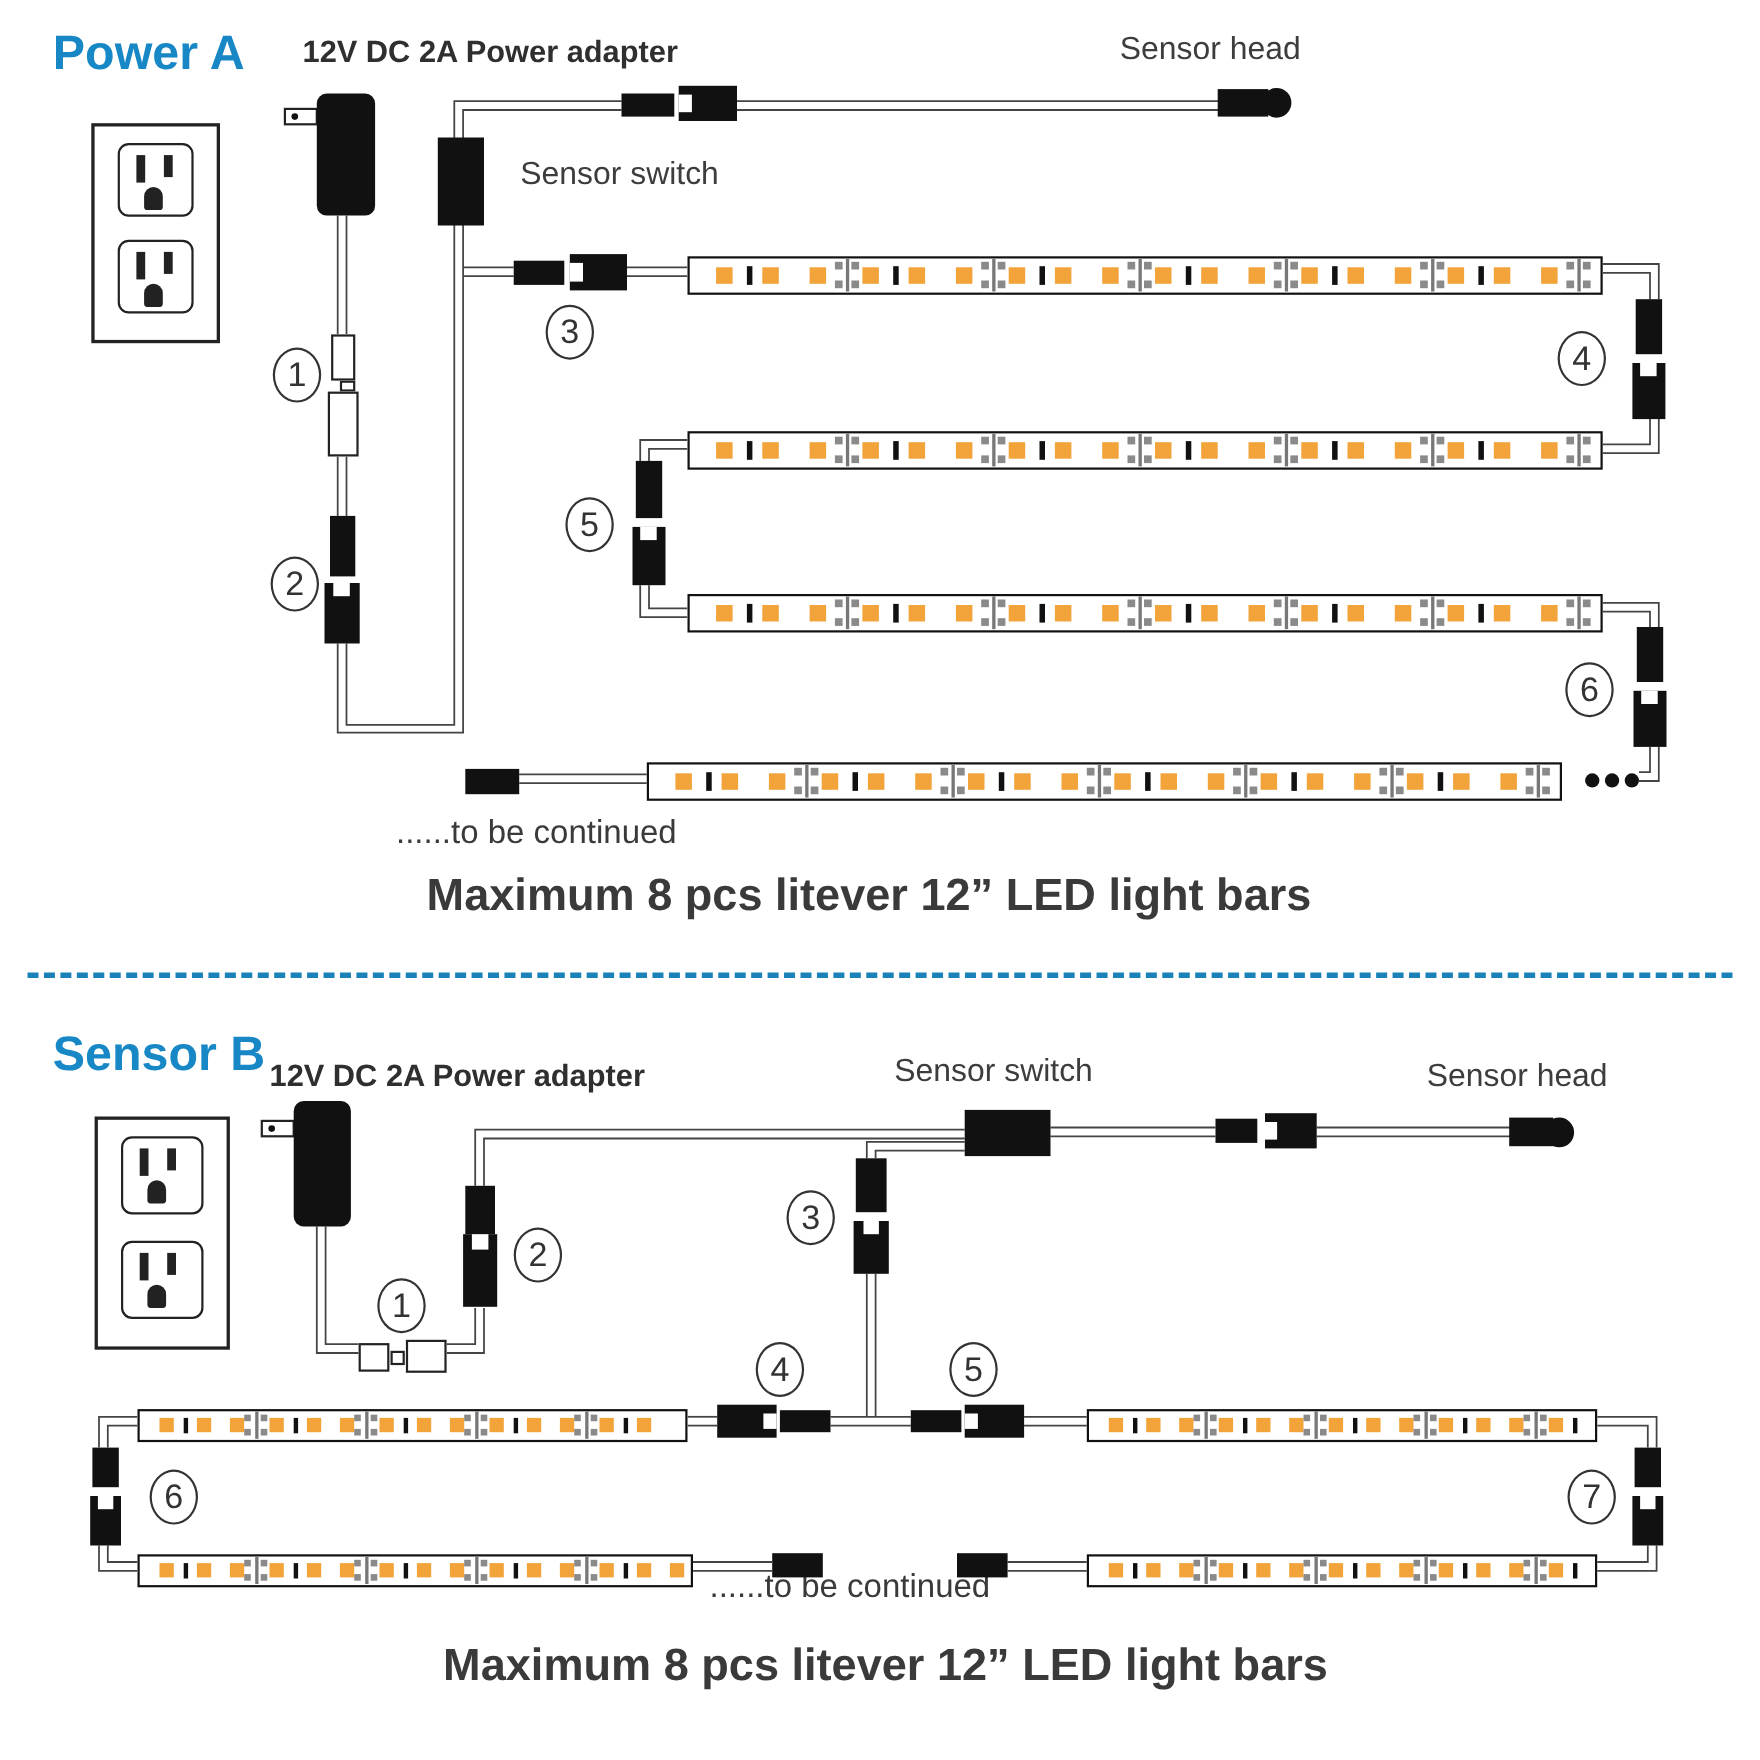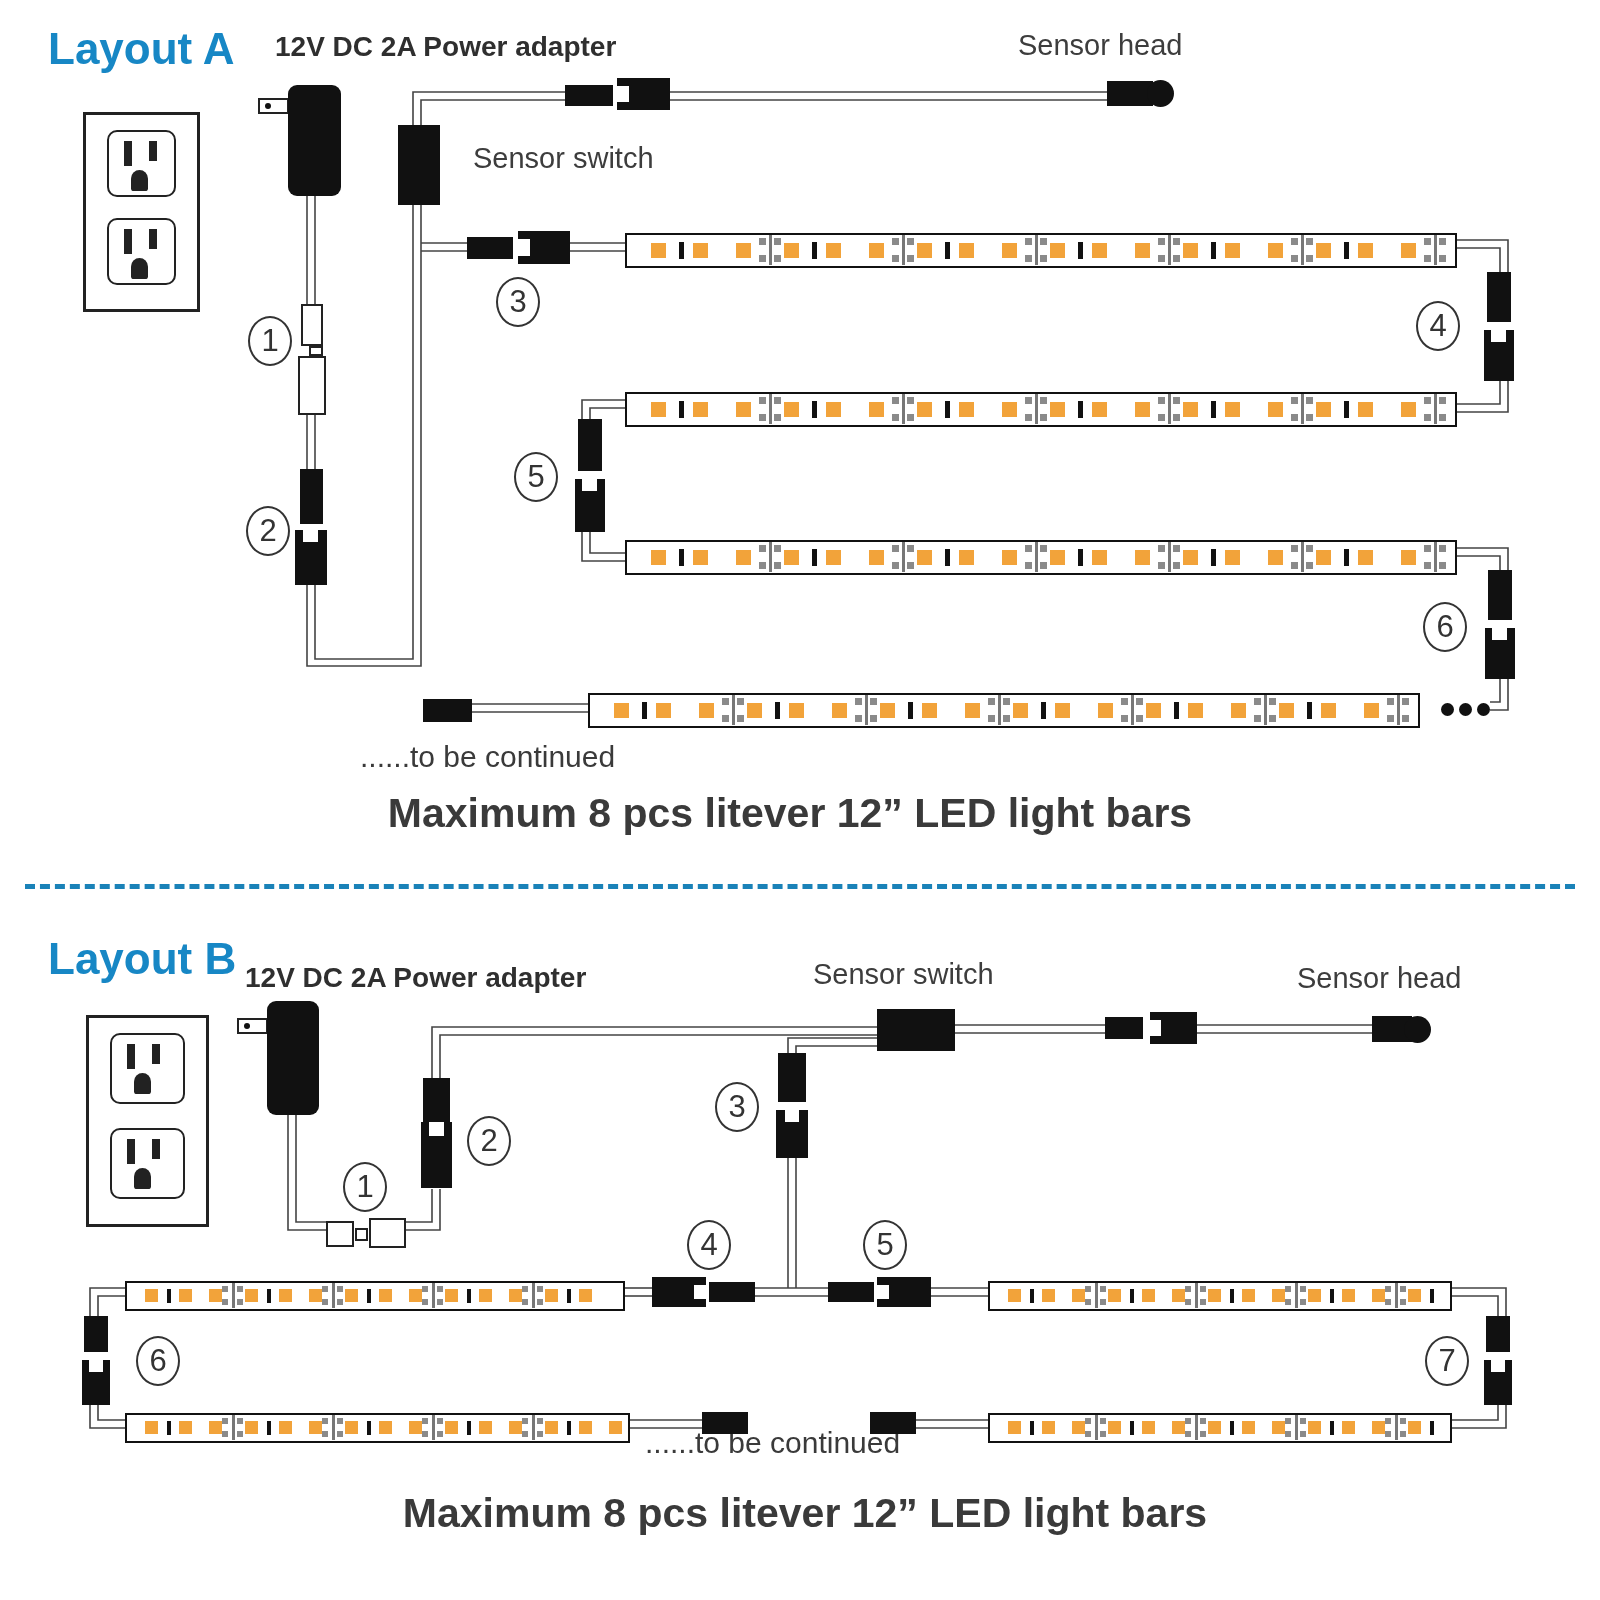--- a/index.html
+++ b/index.html
@@ -27,30 +27,30 @@
   .slot{position:absolute;background:#222;}
   .ground{position:absolute;background:#222;border-radius:9px 9px 3px 3px;}
   .divider{position:absolute;border-top:5px dashed #1a82b8;}
   svg.wires{position:absolute;left:0;top:0;}
 </style>
 </head>
 <body>
 
 <div class="canvas">
 
-  <div class="title" style="left:48px;top:24px;">Layout A</div>
+  <div class="title" style="left:48px;top:24px;">Power A</div>
   <div class="lbl bold" style="left:275px;top:31px;">12V DC 2A Power adapter</div>
   <div class="lbl" style="left:1018px;top:29px;">Sensor head</div>
   <div class="lbl" style="left:473px;top:142px;">Sensor switch</div>
   <div class="note" style="left:360px;top:740px;">......to be continued</div>
   <div class="maxnote" style="left:790px;top:790px;">Maximum 8 pcs litever 12” LED light bars</div>
 
   <div class="divider" style="left:25px;top:884px;width:1550px;"></div>
 
-  <div class="title" style="left:48px;top:934px;">Layout B</div>
+  <div class="title" style="left:48px;top:934px;">Sensor B</div>
   <div class="lbl bold" style="left:245px;top:962px;">12V DC 2A Power adapter</div>
   <div class="lbl" style="left:813px;top:958px;">Sensor switch</div>
   <div class="lbl" style="left:1297px;top:962px;">Sensor head</div>
   <div class="note" style="left:645px;top:1426px;">......to be continued</div>
   <div class="maxnote" style="left:805px;top:1490px;">Maximum 8 pcs litever 12” LED light bars</div>
 
   <svg class="wires" width="1600" height="1600">
       <path d="M315,585 V659 H413 V92 H565" fill="none" stroke="#444" stroke-width="1.6"></path>
       <path d="M307,585 V666 H421 V100 H565" fill="none" stroke="#444" stroke-width="1.6"></path>
       <path d="M421,243 H467" fill="none" stroke="#444" stroke-width="1.6"></path>

